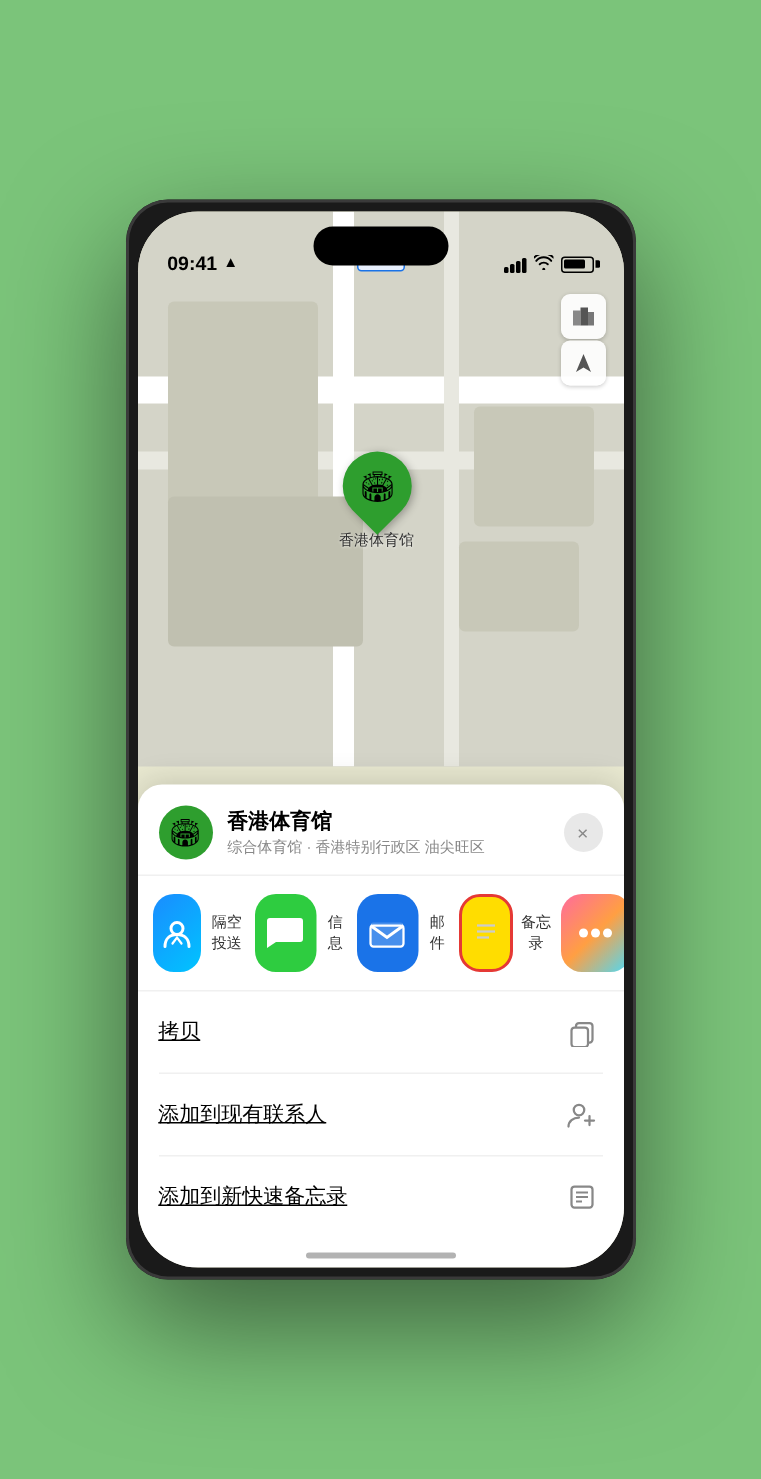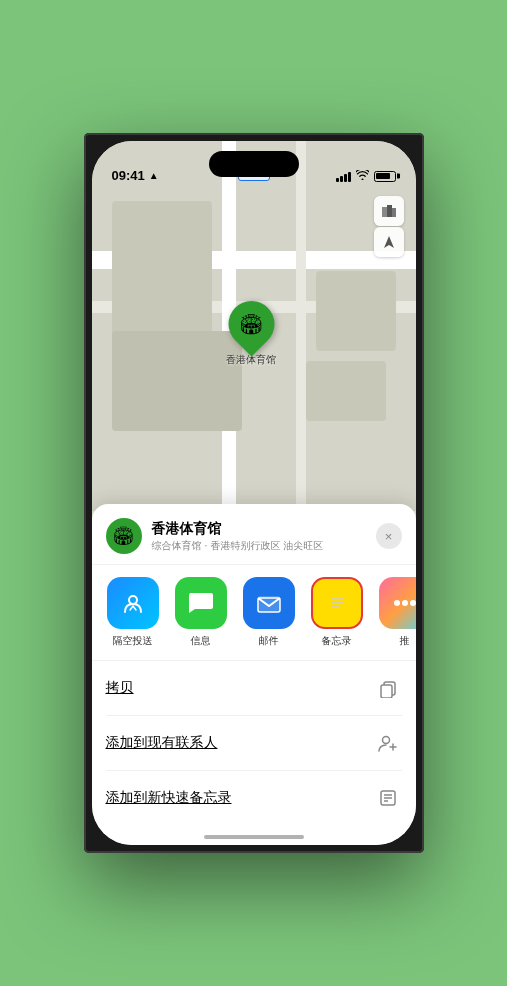--- a/index.html
+++ b/index.html
@@ -9,21 +9,21 @@
       justify-content: center;
       align-items: center;
       min-height: 100vh;
       font-family: -apple-system, 'PingFang SC', 'Helvetica Neue', Arial, sans-serif;
     }
 
     .phone-frame {
       width: 340px;
       height: 720px;
       background: #1a1a1a;
-      border-radius: 5px;
+      border-radius: 28px;
       position: relative;
       box-shadow: 0 30px 80px rgba(0,0,0,0.5), inset 0 0 0 2px #3a3a3a;
       overflow: hidden;
     }
 
     .phone-screen {
       position: absolute;
       top: 8px;
       left: 8px;
       right: 8px;
@@ -338,21 +338,21 @@
     .share-row {
       display: flex;
       padding: 12px 10px;
       gap: 6px;
       overflow: hidden;
       border-bottom: 1px solid #f0f0f0;
     }
 
     .share-item {
       display: flex;
-      flex-direction: column;
+      flex-direction: row;
       align-items: center;
       gap: 5px;
       min-width: 62px;
     }
 
     .share-icon {
       width: 52px;
       height: 52px;
       border-radius: 14px;
       display: flex;

